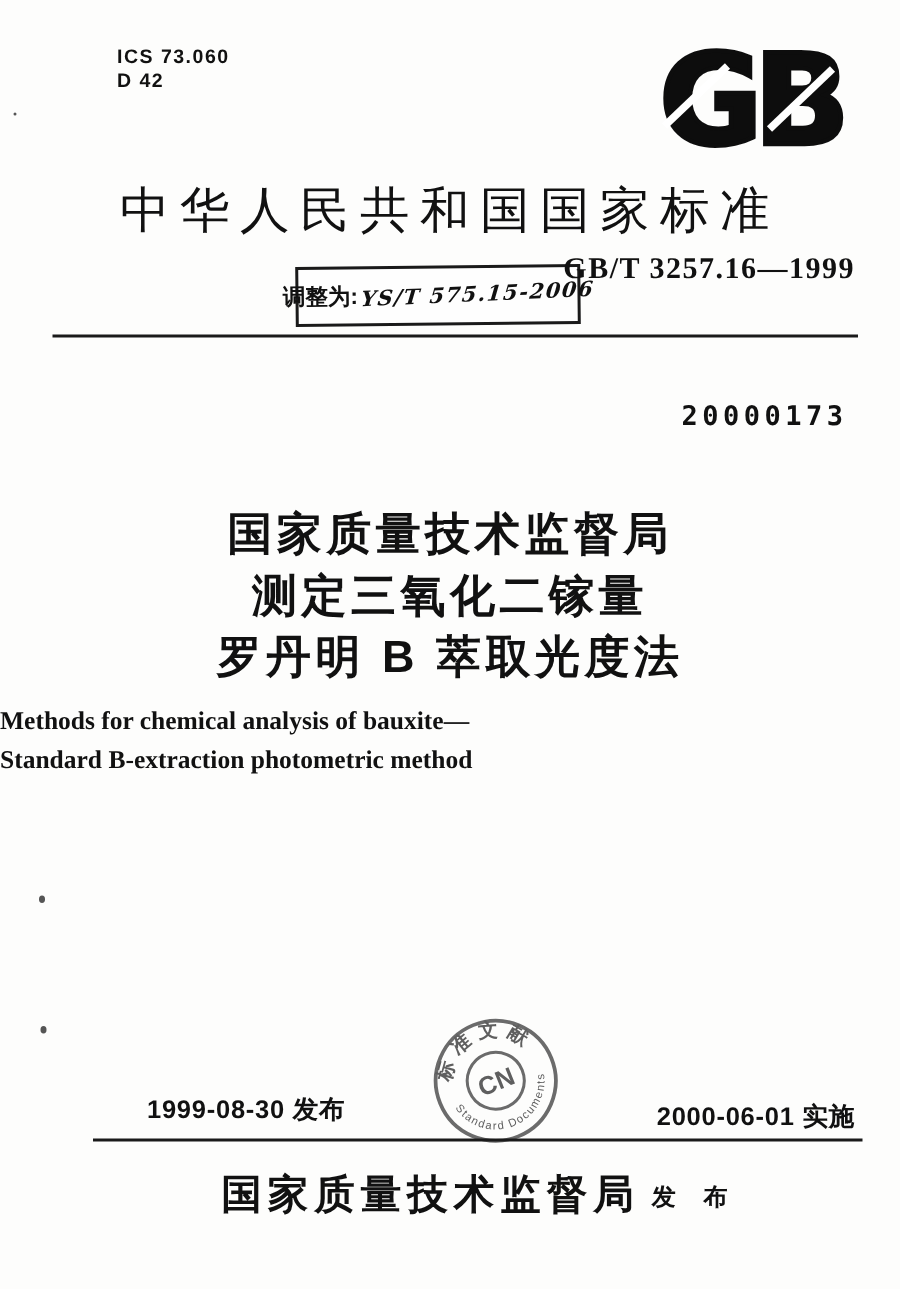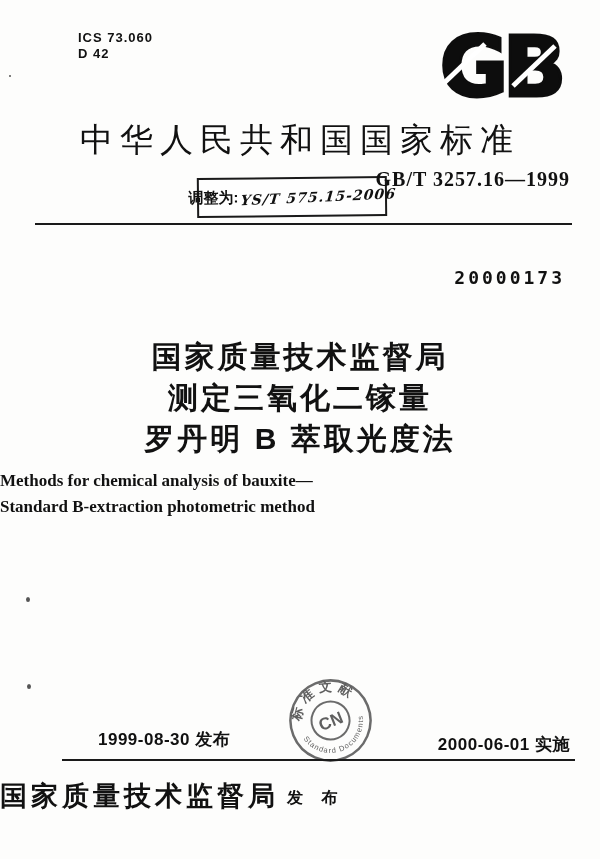--- a/index.html
+++ b/index.html
@@ -86,21 +86,21 @@
     position:absolute;right:30px;top:733px;
     font-size:17px;font-weight:bold;letter-spacing:.5px;white-space:nowrap;
   }
   .rule-bottom{
     position:absolute;left:62px;top:759px;width:513px;height:0;
     border-top:2px solid #1a1a1a;
   }
   
   .publisher{
     position:absolute;left:0;top:778px;width:492px;
-    text-align:left;white-space:nowrap;
+    text-align:right;white-space:nowrap;
   }
   .publisher .org{
     font-size:27px;font-weight:bold;letter-spacing:4px;
     font-family:"Liberation Serif","DejaVu Serif",serif;
   }
   .publisher .pub{
     font-size:16px;font-weight:bold;letter-spacing:7px;
     margin-left:8px;vertical-align:2px;
   }
   

